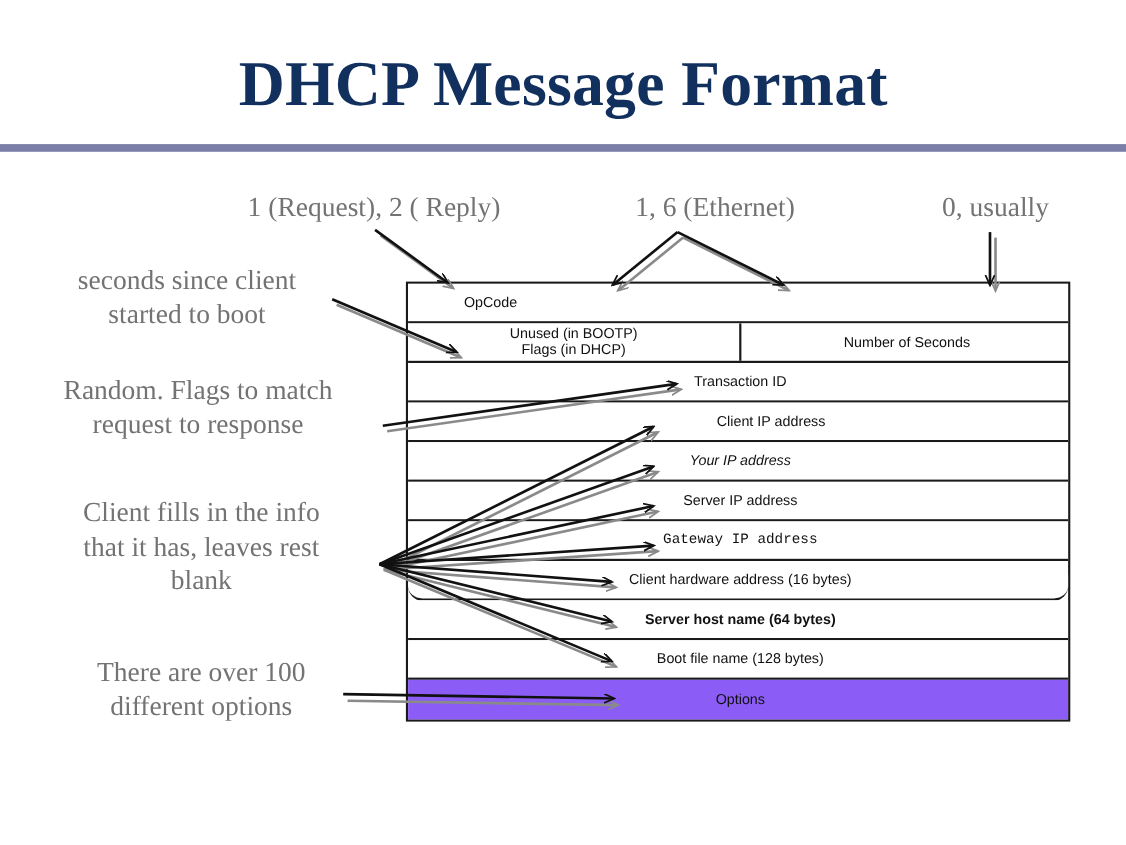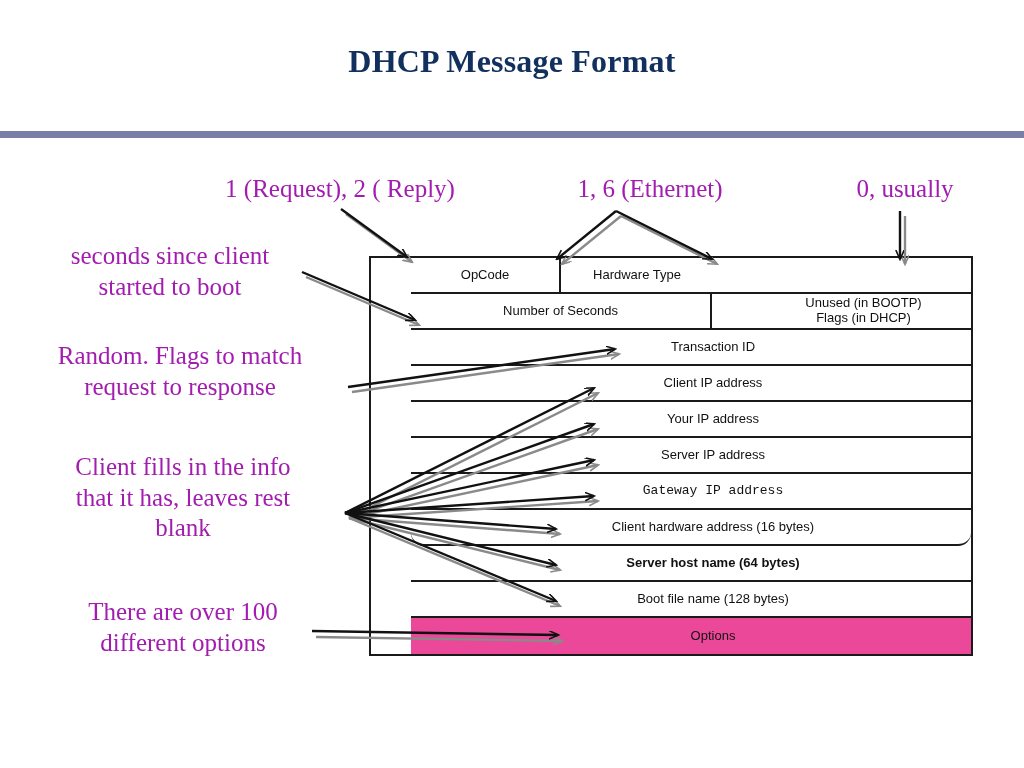--- a/index.html
+++ b/index.html
@@ -25,42 +25,42 @@
   }
 
   
   .slide-title {
     position: absolute;
     left: 0;
     top: 44px;
     width: 1024px;
     text-align: center;
     font-family: "Liberation Serif", "DejaVu Serif", serif;
-    font-size: 32px;
+    font-size: 58px;
     font-weight: bold;
     color: #12305e;
     letter-spacing: 0.2px;
     line-height: 1.1;
     white-space: nowrap;
   }
 
   .title-rule {
     position: absolute;
     left: 0;
     top: 131px;
     width: 1024px;
     height: 7px;
     background: #7b7fa8;
   }
 
   
   .callout {
     position: absolute;
     font-family: "Liberation Serif", "DejaVu Serif", serif;
-    color: #a21caf;
+    color: #737373;
     font-size: 25px;
     line-height: 1.22;
     text-align: center;
     white-space: pre-line;
   }
 
   
   #packet {
     position: absolute;
     left: 369px;
@@ -132,55 +132,54 @@
     <defs>
       <marker id="ahB" markerWidth="11" markerHeight="11" refX="9" refY="4.2" orient="auto" markerUnits="userSpaceOnUse">
         <path d="M0,0 L9.5,4.2 L0,8.4" fill="none" stroke="#111111" stroke-width="1.6"></path>
       </marker>
       <marker id="ahG" markerWidth="11" markerHeight="11" refX="9" refY="4.2" orient="auto" markerUnits="userSpaceOnUse">
         <path d="M0,0 L9.5,4.2 L0,8.4" fill="none" stroke="#8a8a8a" stroke-width="1.6"></path>
       </marker>
     </defs>
   </svg>
 
-  <div id="packet" style="border-color: rgb(26, 26, 26); padding-left: 40px;">
+  <div id="packet" style="border-color: rgb(26, 26, 26);">
       <div class="prow" style="border-bottom-color: rgb(26, 26, 26);">
         <div class="pcell" style="width: 150px; flex: 0 0 150px; border-right-color: rgb(26, 26, 26);">OpCode</div>
-        <div class="pcell" style="width: 152px; flex: 0 0 152px; border-right-color: rgb(26, 26, 26);">Hardware Type</div>
-      </div>
-      <div class="prow" style="border-bottom-color: rgb(26, 26, 26);">
-        <div class="pcell" style="width: 301px; flex: 0 0 301px; border-right-color: rgb(26, 26, 26);">Number of Seconds</div>
+      </div>
+      <div class="prow" style="border-bottom-color: rgb(26, 26, 26);">
         <div class="pcell" style="width: 303px; flex: 0 0 303px; border-right-color: rgb(26, 26, 26);">Unused (in BOOTP)
 Flags (in DHCP)</div>
+        <div class="pcell" style="width: 301px; flex: 0 0 301px; border-right-color: rgb(26, 26, 26);">Number of Seconds</div>
       </div>
       <div class="prow" style="border-bottom-color: rgb(26, 26, 26);">
         <div class="pcell" style="width: 604px; flex: 0 0 604px; border-right-color: rgb(26, 26, 26);">Transaction ID</div>
       </div>
       <div class="prow" style="border-bottom-color: rgb(26, 26, 26);">
-        <div class="pcell" style="width: 604px; flex: 0 0 604px; border-right-color: rgb(26, 26, 26);">Client IP address</div>
-      </div>
-      <div class="prow" style="border-bottom-color: rgb(26, 26, 26);">
-        <div class="pcell" style="width: 604px; flex: 0 0 604px; border-right-color: rgb(26, 26, 26);">Your IP address</div>
+        <div class="pcell" style="width: 604px; flex: 0 0 604px; border-right-color: rgb(26, 26, 26); margin-left: 28px;">Client IP address</div>
+      </div>
+      <div class="prow" style="border-bottom-color: rgb(26, 26, 26);">
+        <div class="pcell" style="width: 604px; flex: 0 0 604px; border-right-color: rgb(26, 26, 26); font-style: italic;">Your IP address</div>
       </div>
       <div class="prow" style="border-bottom-color: rgb(26, 26, 26);">
         <div class="pcell" style="width: 604px; flex: 0 0 604px; border-right-color: rgb(26, 26, 26);">Server IP address</div>
       </div>
       <div class="prow" style="border-bottom-color: rgb(26, 26, 26);">
         <div class="pcell" style="width: 604px; flex: 0 0 604px; border-right-color: rgb(26, 26, 26); font-family: Liberation Mono, monospace;">Gateway IP address</div>
       </div>
       <div class="prow" style="border-bottom-color: rgb(26, 26, 26); border-radius: 13px;">
         <div class="pcell" style="width: 604px; flex: 0 0 604px; border-right-color: rgb(26, 26, 26);">Client hardware address (16 bytes)</div>
       </div>
       <div class="prow" style="border-bottom-color: rgb(26, 26, 26);">
         <div class="pcell" style="width: 604px; flex: 0 0 604px; border-right-color: rgb(26, 26, 26); font-weight: bold;">Server host name (64 bytes)</div>
       </div>
       <div class="prow" style="border-bottom-color: rgb(26, 26, 26);">
         <div class="pcell" style="width: 604px; flex: 0 0 604px; border-right-color: rgb(26, 26, 26);">Boot file name (128 bytes)</div>
       </div>
-      <div class="prow options" style="background: #ec4899; border-bottom-color: rgb(26, 26, 26);">
+      <div class="prow options" style="background: #8b5cf6; border-bottom-color: rgb(26, 26, 26);">
         <div class="pcell" style="width: 604px; flex: 0 0 604px; border-right-color: rgb(26, 26, 26);">Options</div>
       </div>
     </div>
 
   <svg id="arrows" viewBox="0 0 1024 768">
 
     <g>
       <line x1="346" y1="214" x2="412" y2="262" stroke="#8a8a8a" stroke-width="2.4" marker-end="url(#ahG)"></line>
       <line x1="341" y1="209" x2="407" y2="257" stroke="#111111" stroke-width="2.4" marker-end="url(#ahB)"></line>
     </g>

